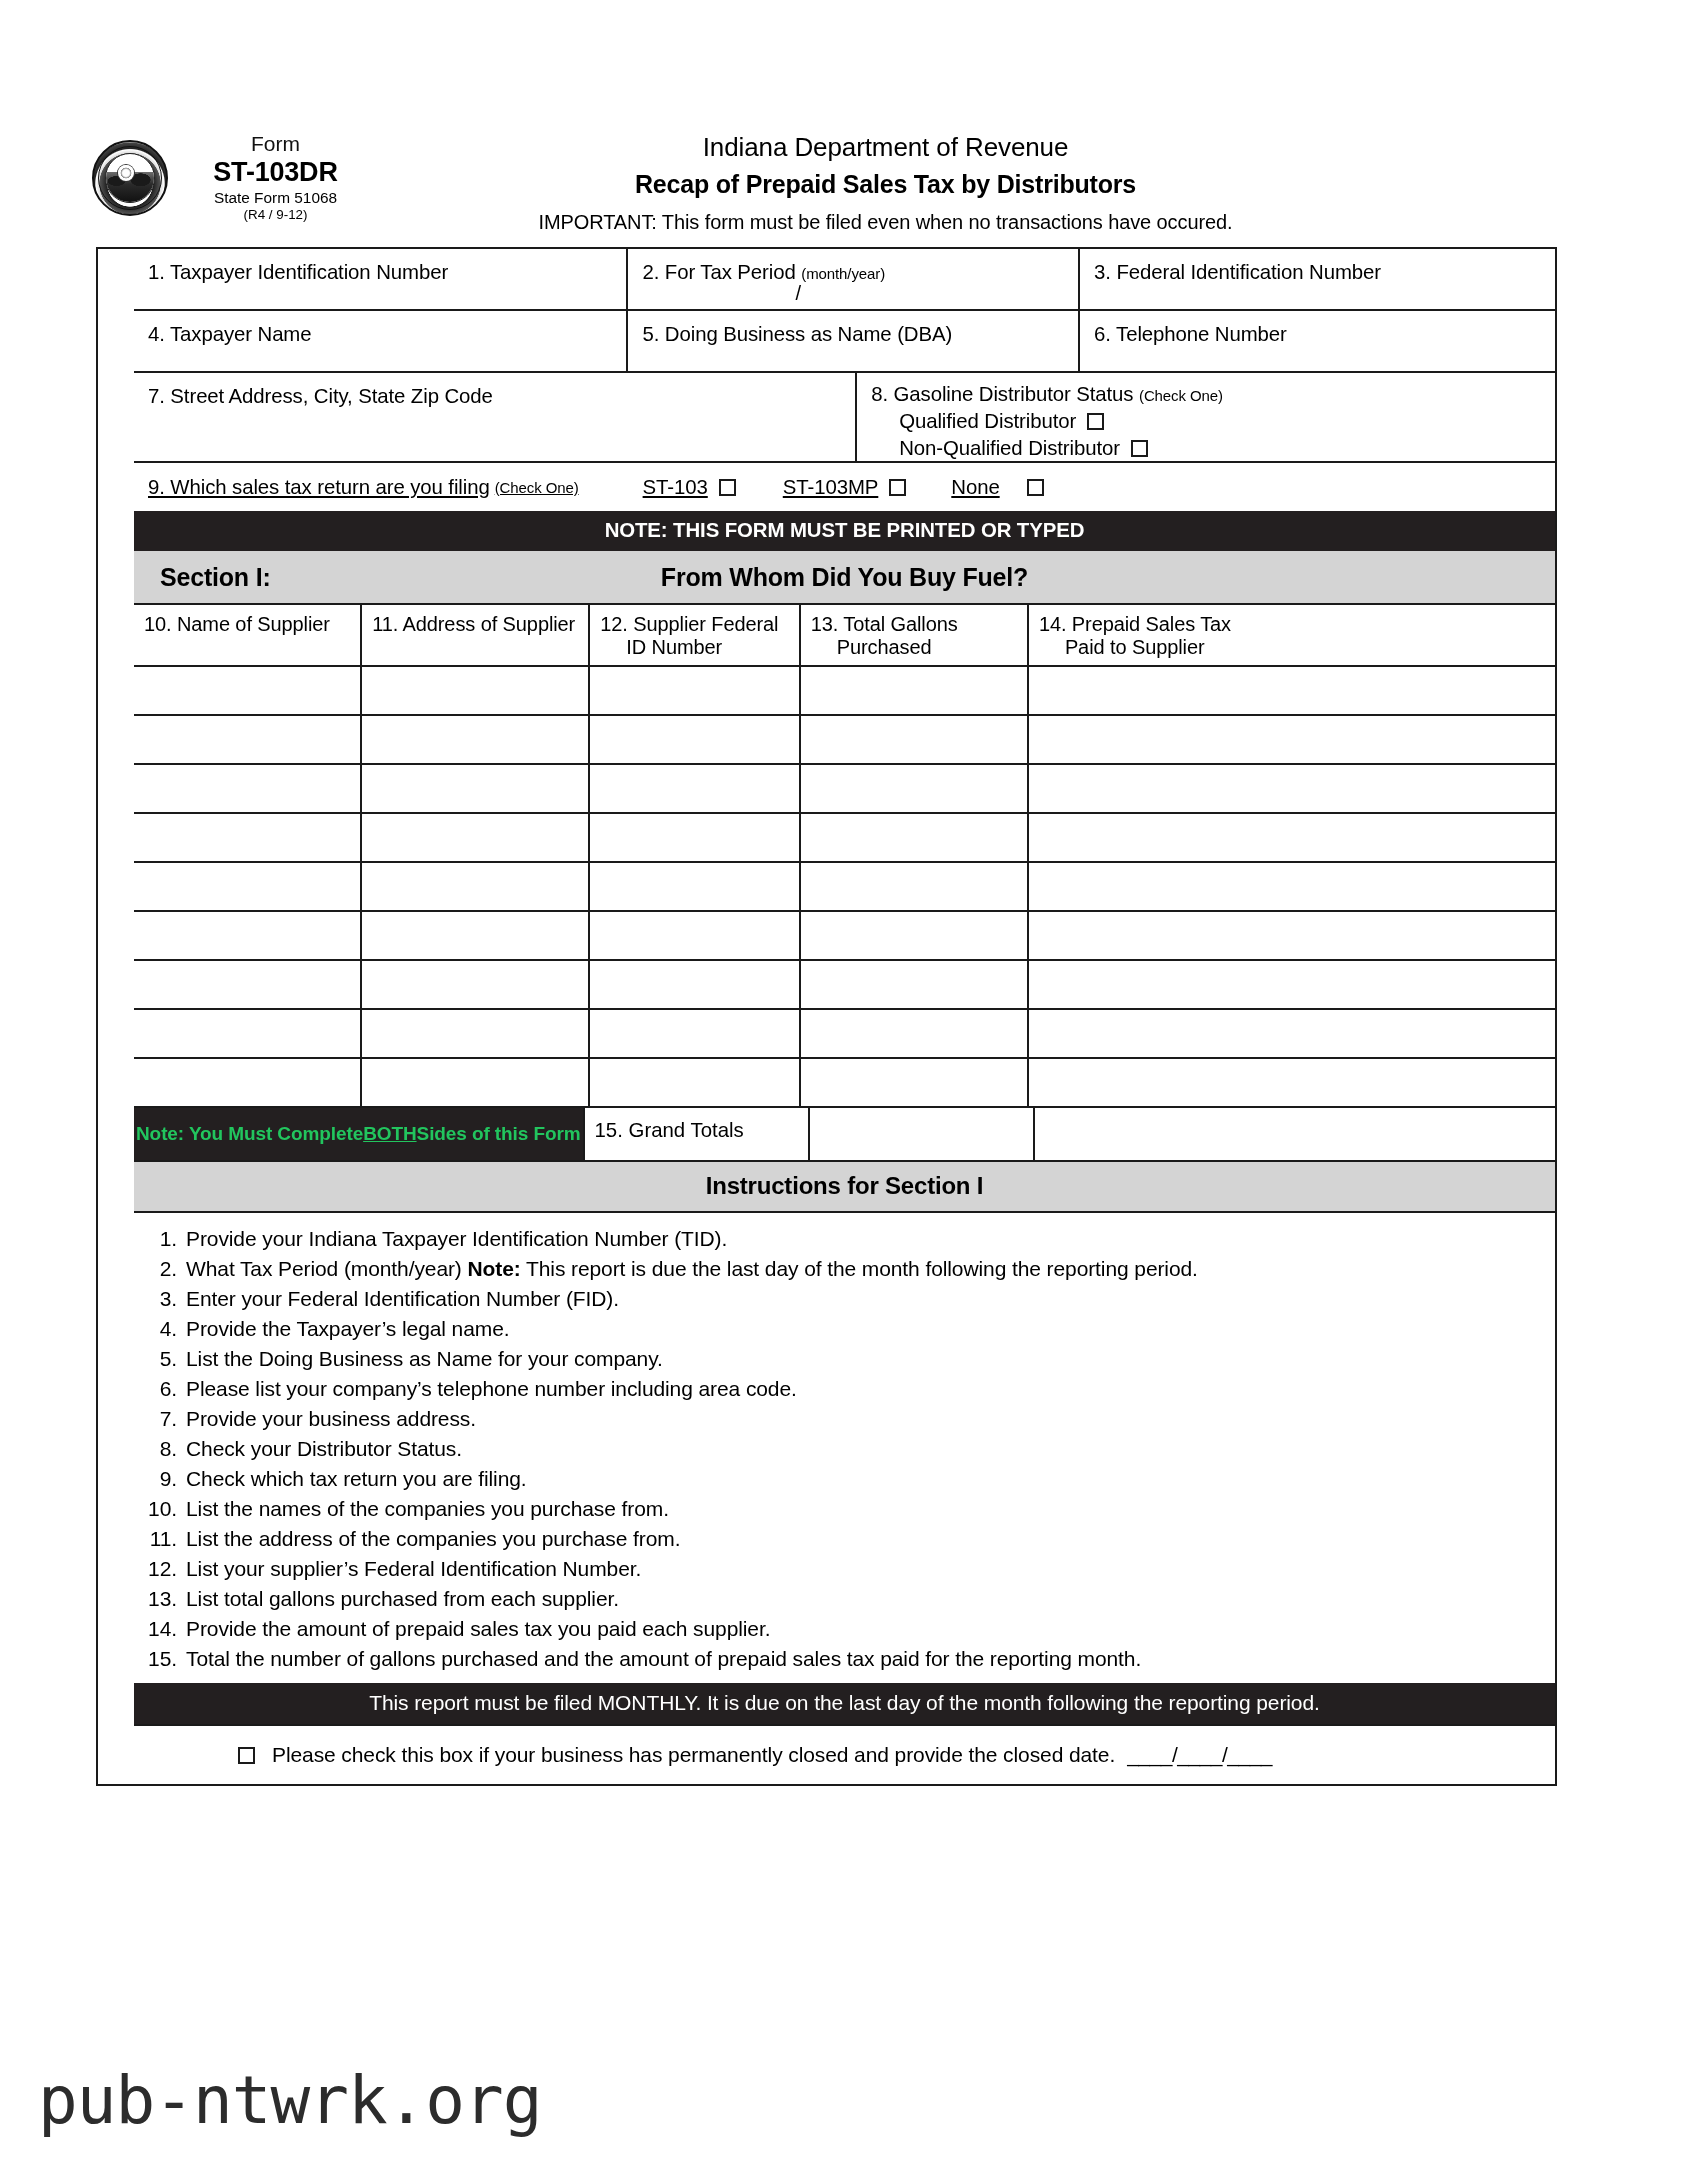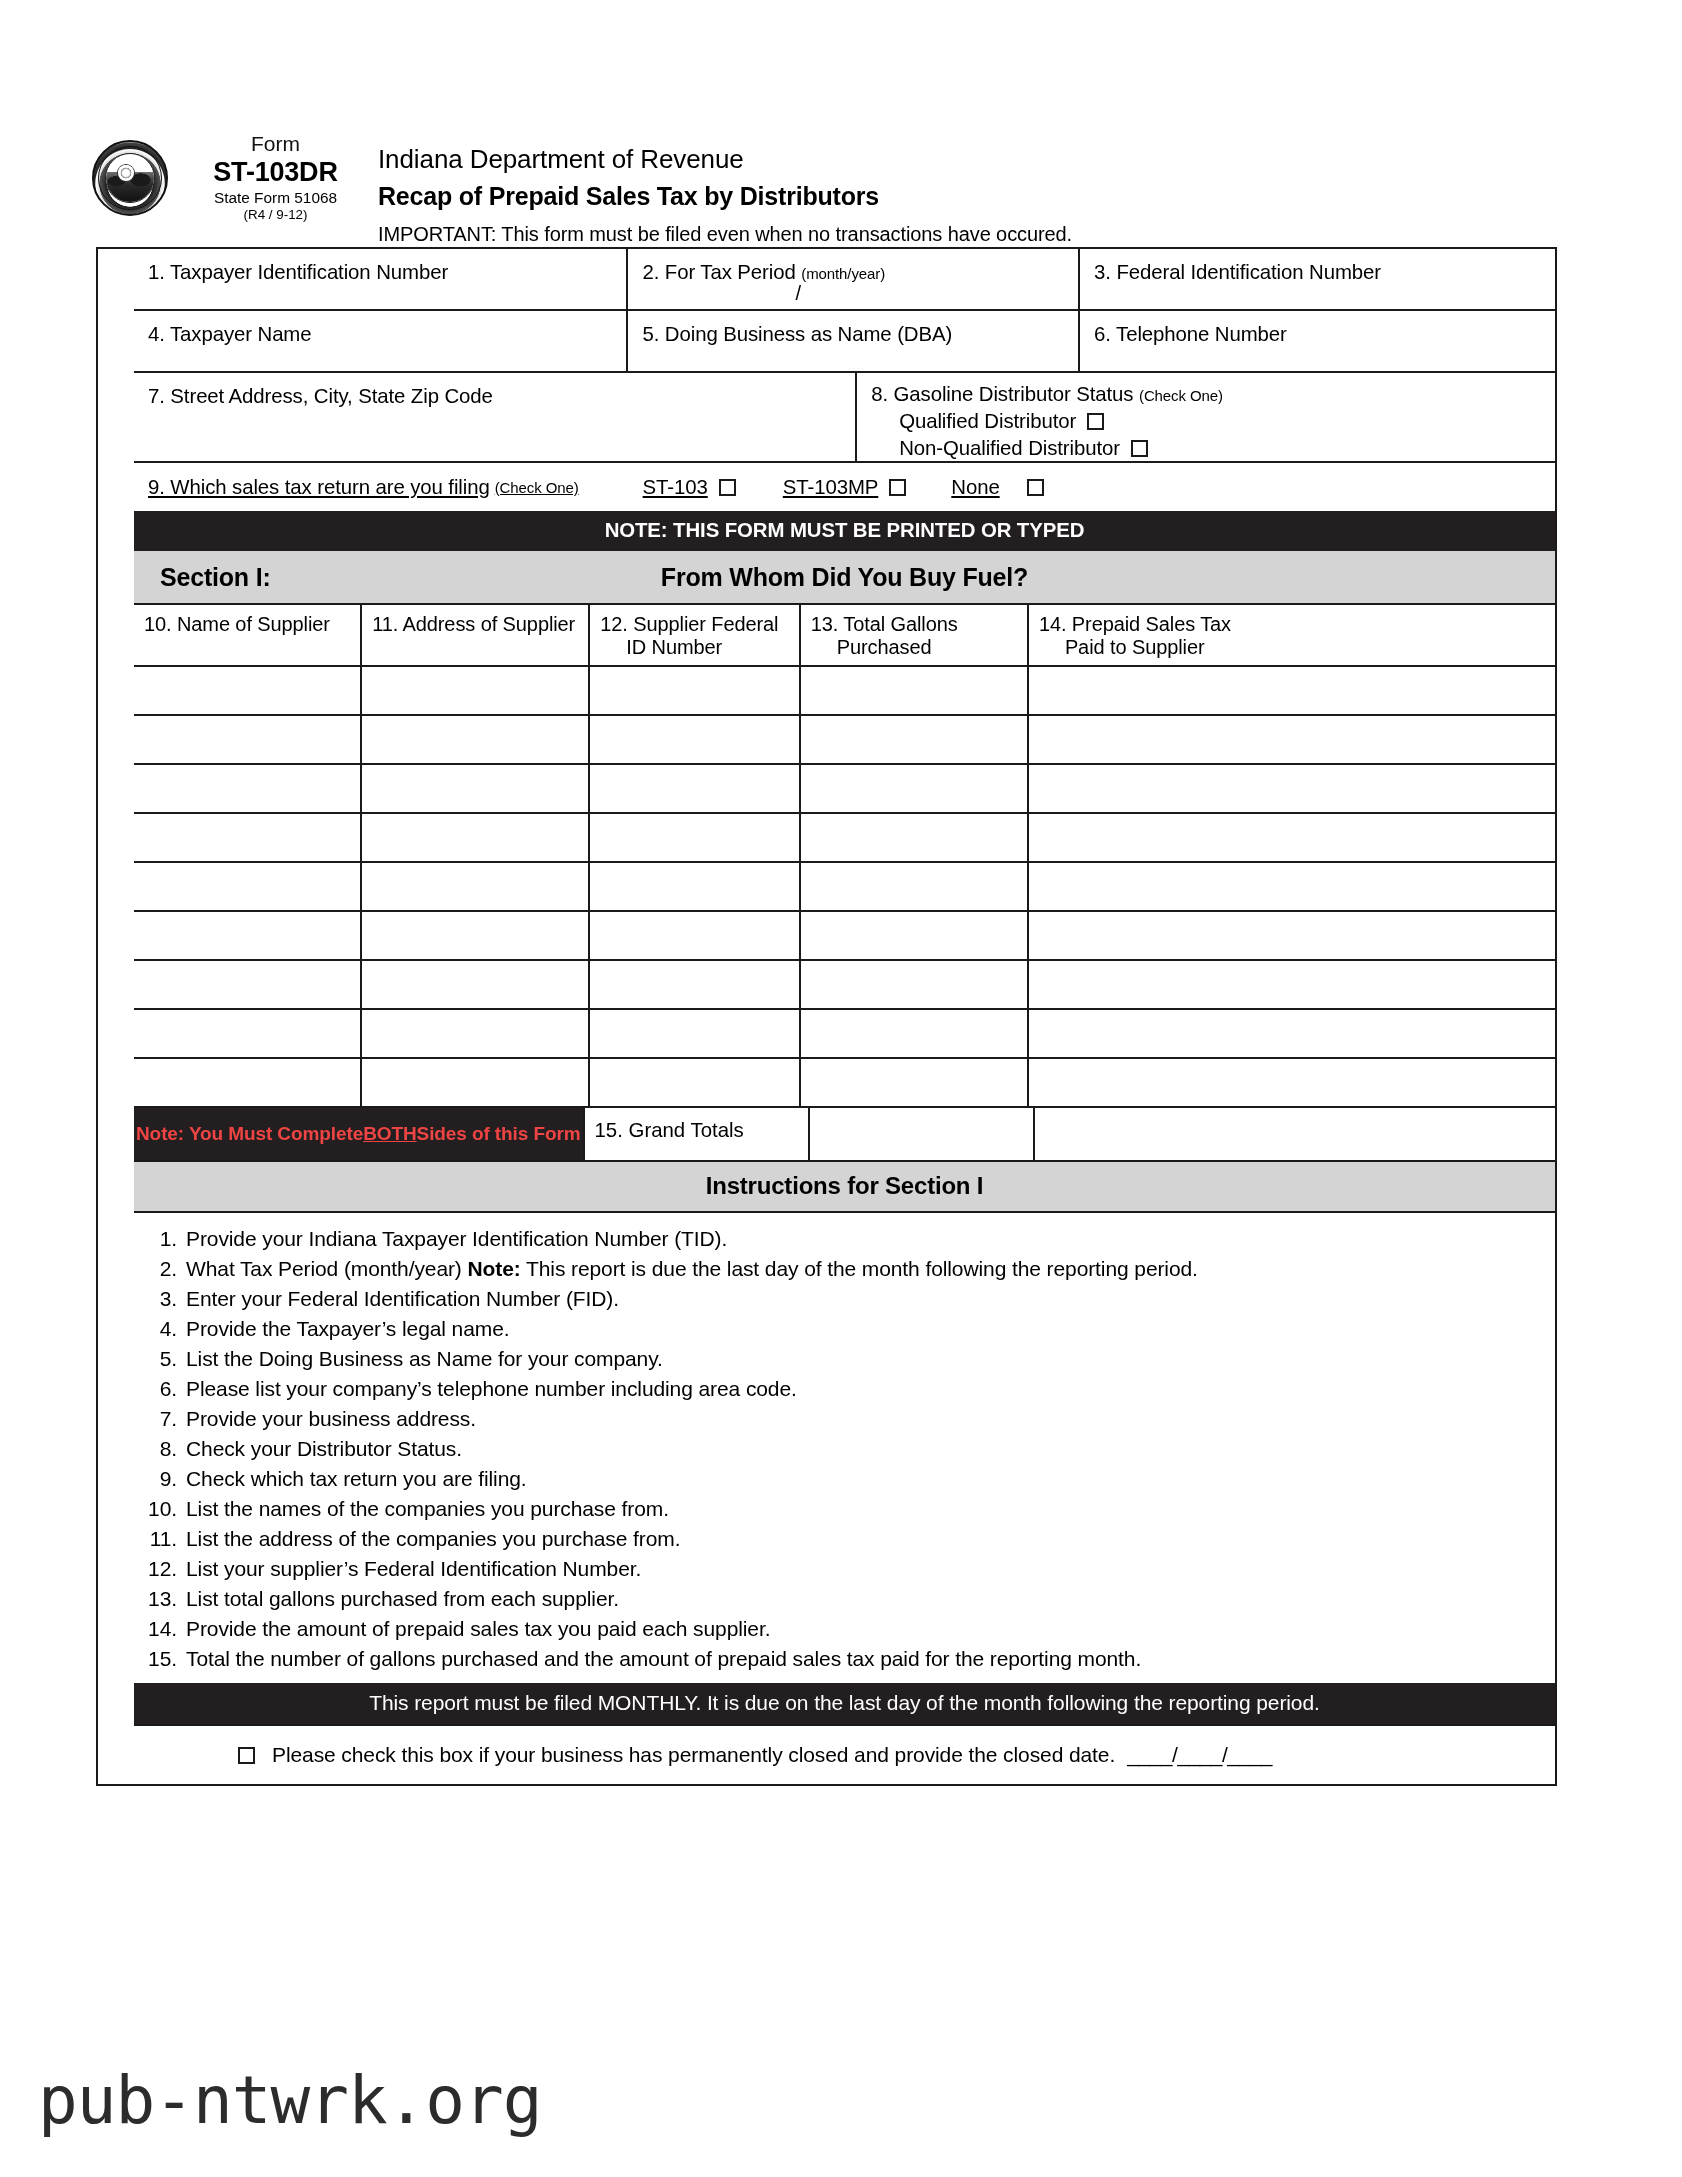--- a/index.html
+++ b/index.html
@@ -93,23 +93,23 @@
     font-size: 15.4px;
     margin-top: 2px;
   }
   .rev {
     font-size: 13.4px;
     margin-top: 1px;
   }
 
   .title-block {
     position: absolute;
-    left: 378px; top: 82px;
+    left: 378px; top: 70px;
     width: 1015px;
-    text-align: left;
+    text-align: center;
   }
   .dept-line {
     font-size: 26px;
     letter-spacing: -0.1px;
   }
   .recap-line {
     font-size: 25px;
     font-weight: bold;
     margin-top: 7px;
     letter-spacing: -0.2px;
@@ -254,21 +254,21 @@
   .sup-row .cl {
     box-sizing: border-box;
     border-right: 2px solid #1a1a1a;
   }
   .cl:last-child { border-right: none; }
 
   .totals-row { display: flex; height: 52px; border-top: 2px solid #1a1a1a; }
   .tot-note {
     width: 462px;
     background: #231f20;
-    color: #ef4444;
+    color: #22c55e;
     font-weight: bold;
     font-size: 19px;
     display: flex;
     align-items: center;
     justify-content: center;
     box-sizing: border-box;
     border-right: 2px solid #1a1a1a;
     letter-spacing: -0.1px;
   }
   .tot-note u { text-decoration: underline; }

